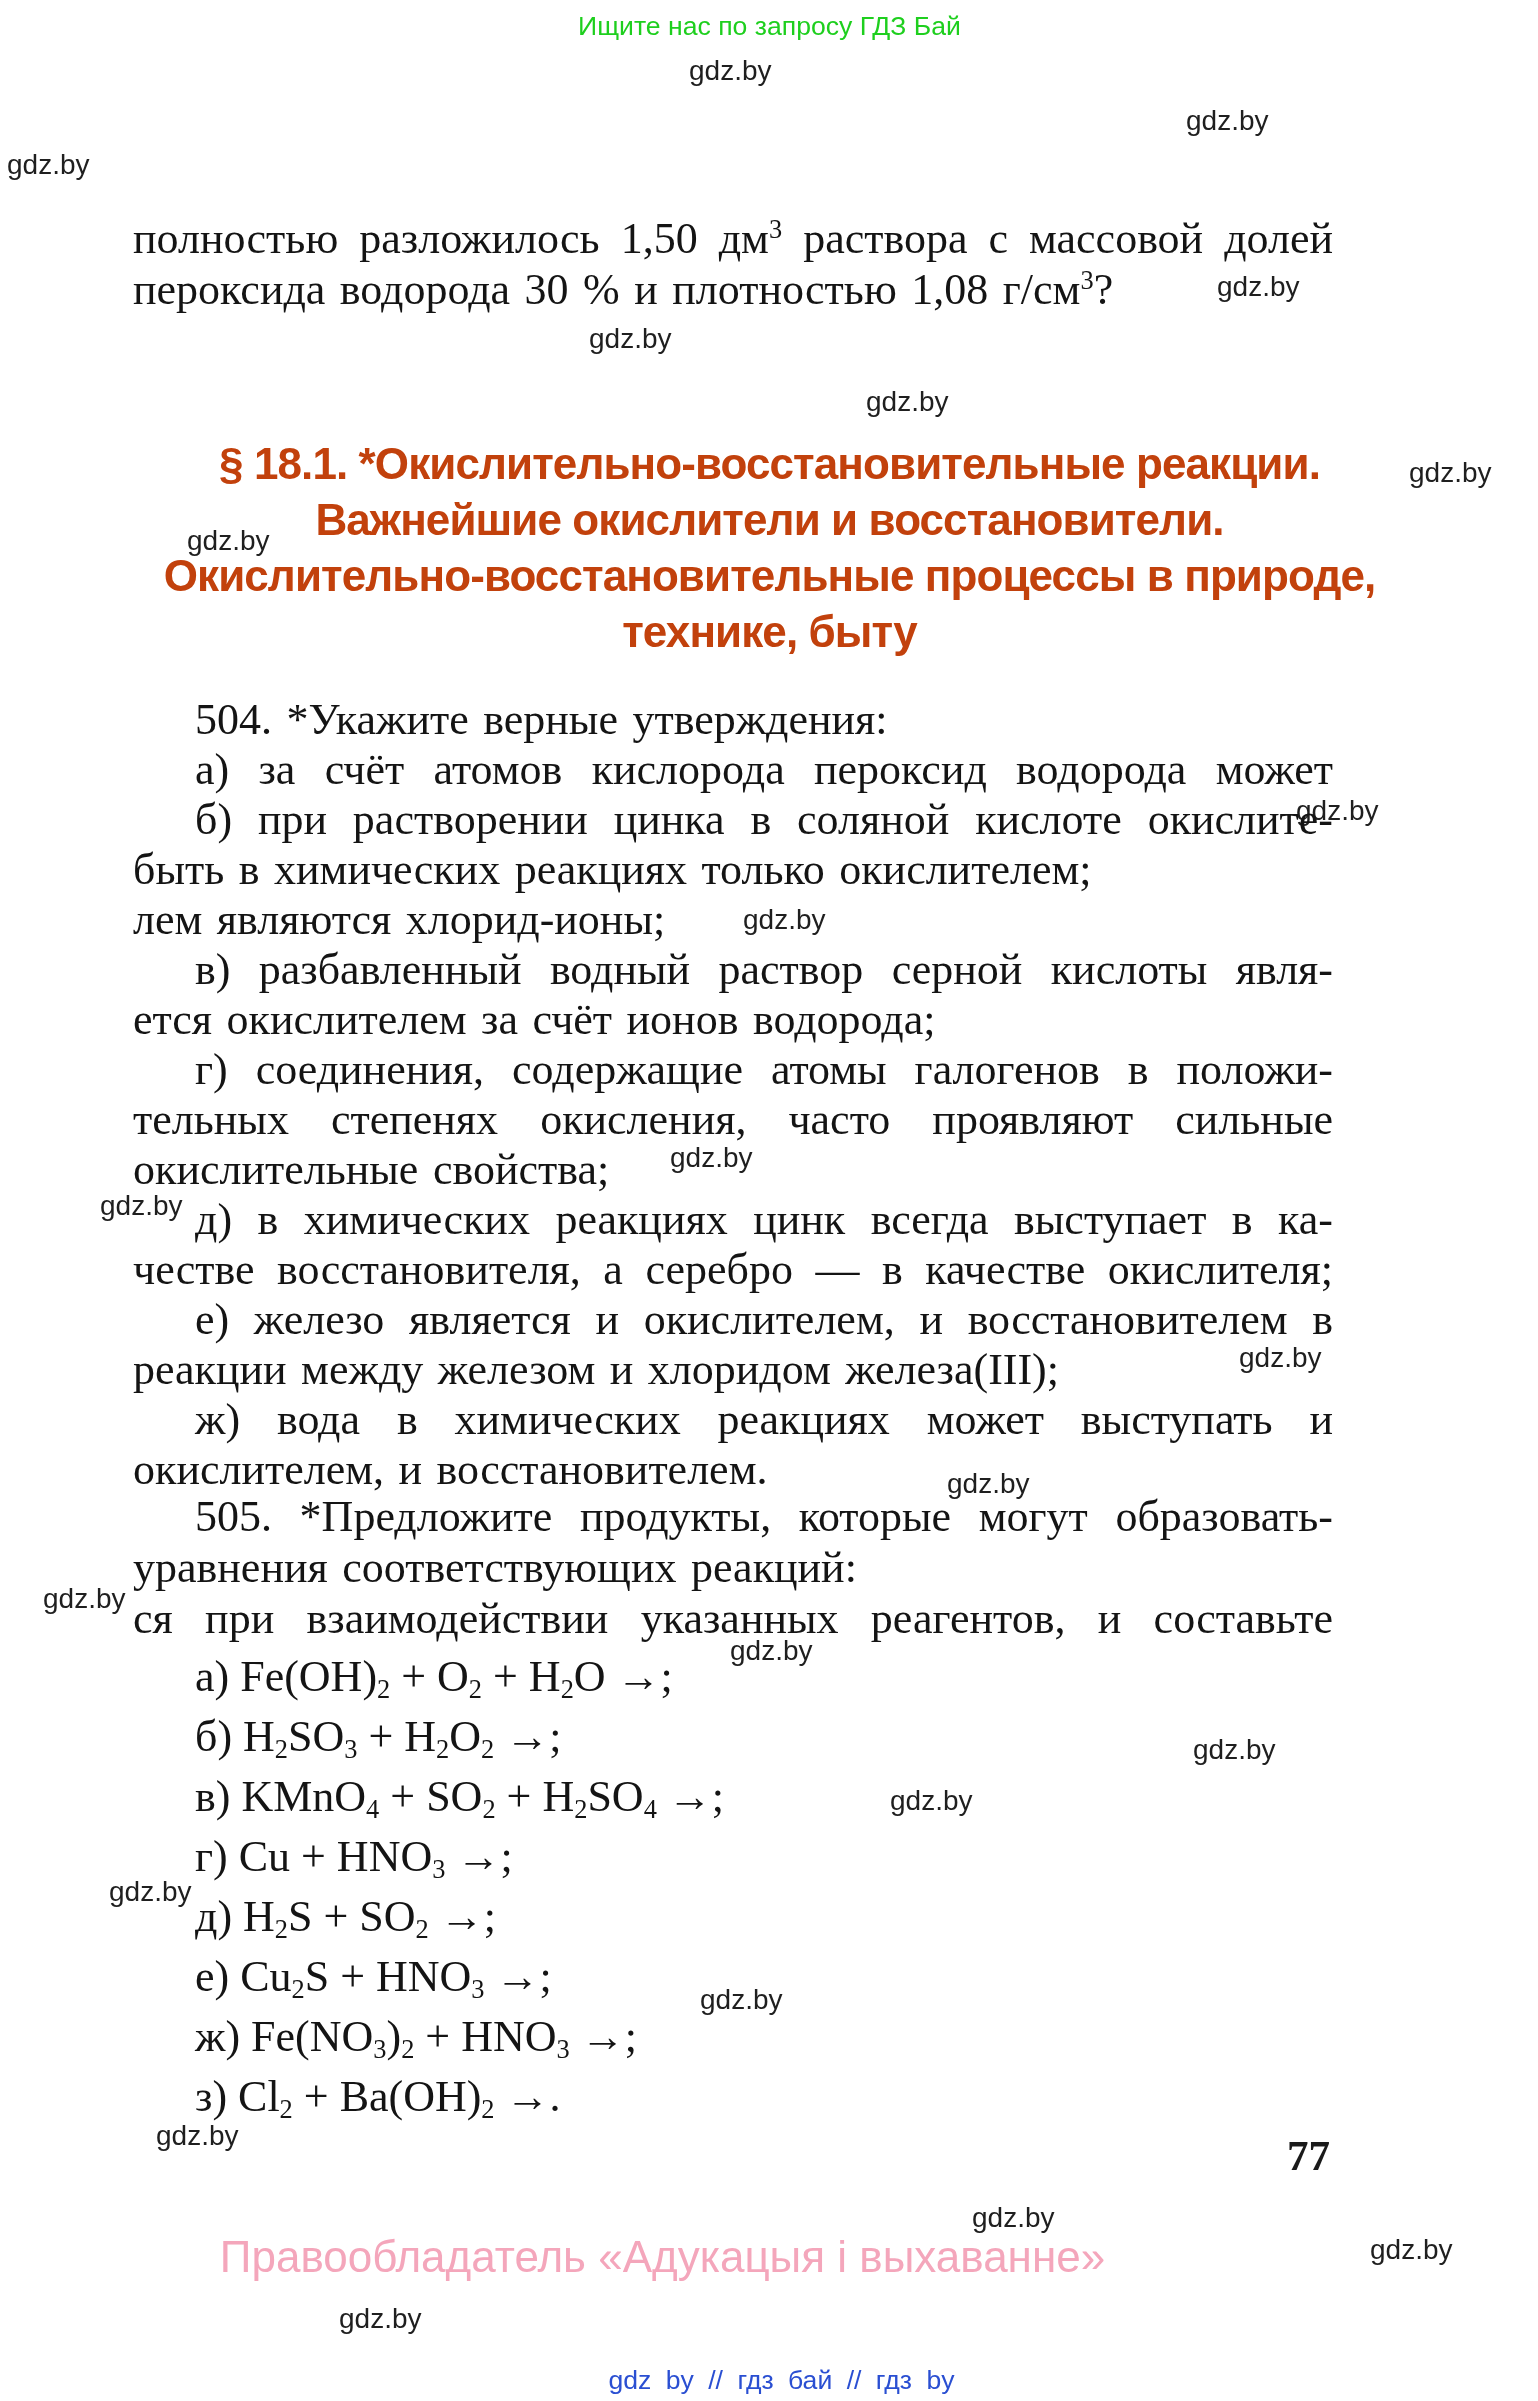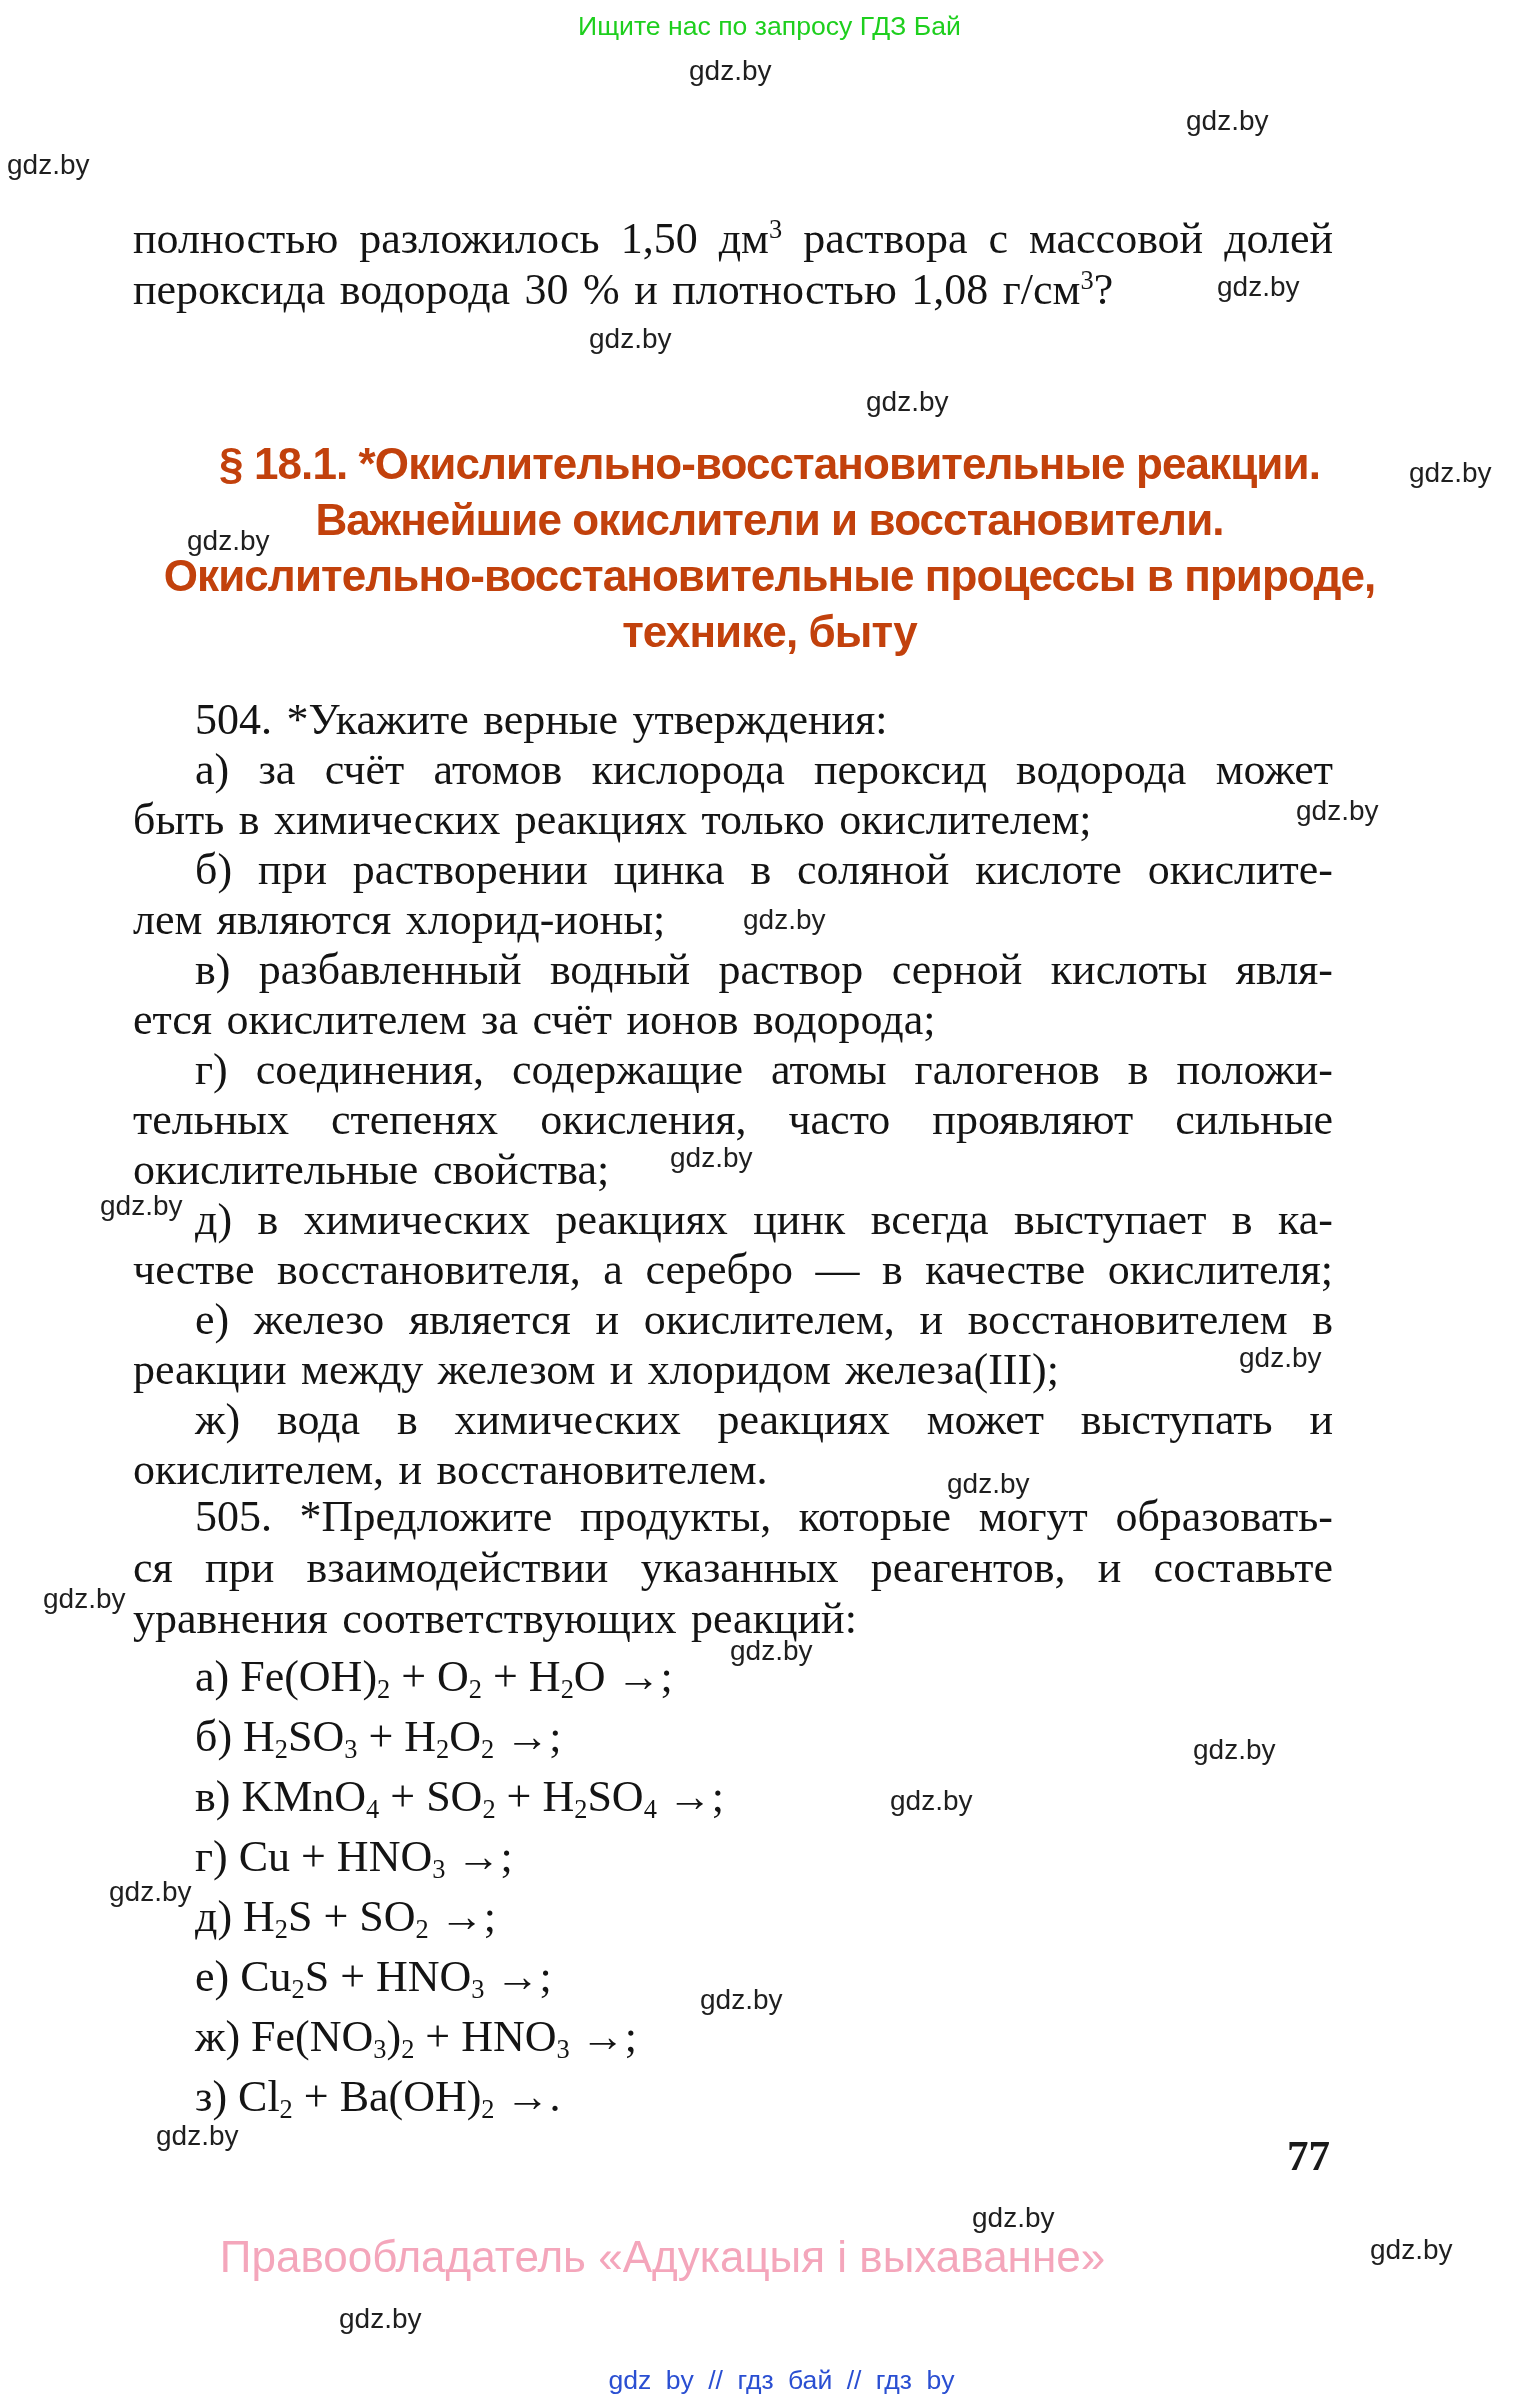--- a/index.html
+++ b/index.html
@@ -140,40 +140,40 @@
   <div id="section">
     <div>§ 18.1. *Окислительно-восстановительные реакции.</div>
     <div>Важнейшие окислители и восстановители.</div>
     <div>Окислительно-восстановительные процессы в природе,</div>
     <div>технике, быту</div>
   </div>
 
   <div class="textblock" id="task504">
     <div class="line ind">504. *Укажите верные утверждения:</div>
     <div class="line ind jl">а) за счёт атомов кислорода пероксид водорода может</div>
+    <div class="line ind jl">б) при растворении цинка в соляной кислоте окислите-</div>
     <div class="line">быть в химических реакциях только окислителем;</div>
-    <div class="line ind jl">б) при растворении цинка в соляной кислоте окислите-</div>
     <div class="line">лем являются хлорид-ионы;</div>
     <div class="line ind jl">в) разбавленный водный раствор серной кислоты явля-</div>
     <div class="line">ется окислителем за счёт ионов водорода;</div>
     <div class="line ind jl">г) соединения, содержащие атомы галогенов в положи-</div>
     <div class="line jl">тельных степенях окисления, часто проявляют сильные</div>
     <div class="line">окислительные свойства;</div>
     <div class="line ind jl">д) в химических реакциях цинк всегда выступает в ка-</div>
     <div class="line jl">честве восстановителя, а серебро — в качестве окислителя;</div>
     <div class="line ind jl">е) железо является и окислителем, и восстановителем в</div>
     <div class="line">реакции между железом и хлоридом железа(III);</div>
     <div class="line ind jl">ж) вода в химических реакциях может выступать и</div>
     <div class="line">окислителем, и восстановителем.</div>
   </div>
 
   <div class="textblock" id="task505">
     <div class="line ind jl">505. *Предложите продукты, которые могут образовать-</div>
+    <div class="line">уравнения соответствующих реакций:</div>
     <div class="line jl">ся при взаимодействии указанных реагентов, и составьте</div>
-    <div class="line">уравнения соответствующих реакций:</div>
   </div>
 
   <div id="equations">
     <div class="eq">а) Fe(OH)<sub>2</sub> + O<sub>2</sub> + H<sub>2</sub>O →;</div>
     <div class="eq">б) H<sub>2</sub>SO<sub>3</sub> + H<sub>2</sub>O<sub>2</sub> →;</div>
     <div class="eq">в) KMnO<sub>4</sub> + SO<sub>2</sub> + H<sub>2</sub>SO<sub>4</sub> →;</div>
     <div class="eq">г) Cu + HNO<sub>3</sub> →;</div>
     <div class="eq">д) H<sub>2</sub>S + SO<sub>2</sub> →;</div>
     <div class="eq">е) Cu<sub>2</sub>S + HNO<sub>3</sub> →;</div>
     <div class="eq">ж) Fe(NO<sub>3</sub>)<sub>2</sub> + HNO<sub>3</sub> →;</div>

